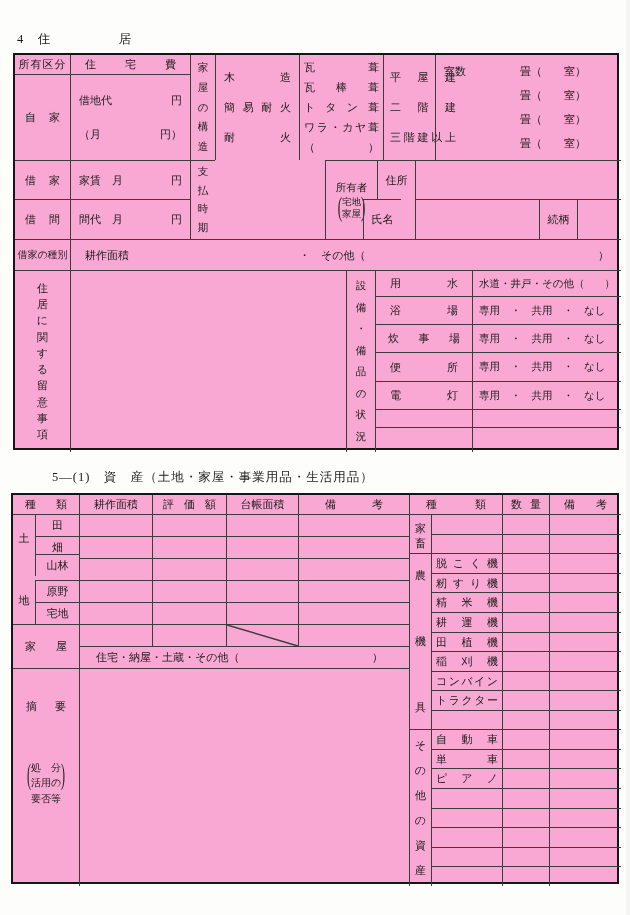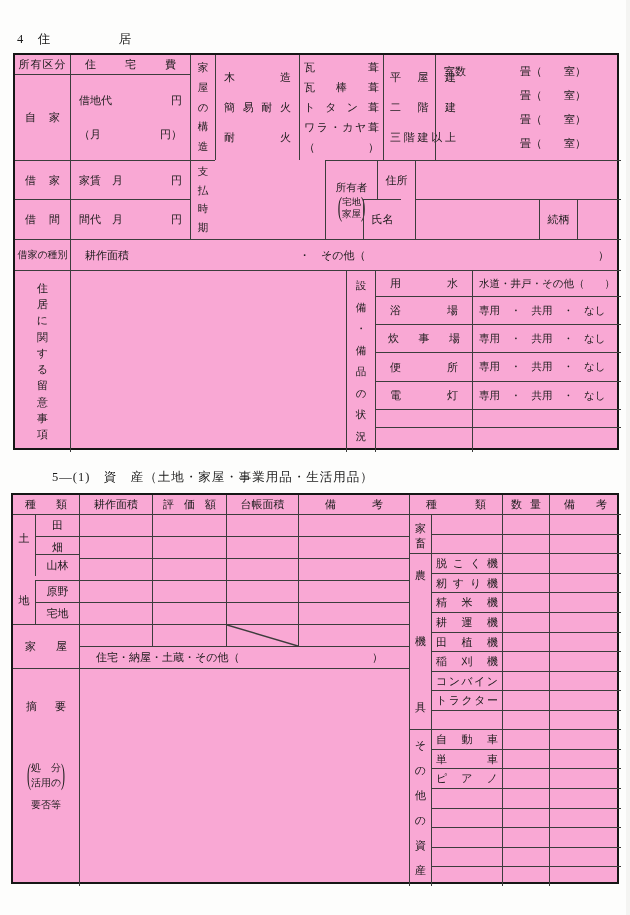--- a/index.html
+++ b/index.html
@@ -330,21 +330,21 @@
           <span>要</span>
         </span>
       <span style="display:flex;align-items:center;margin-top:46px">
         <span class="paren2">(</span>
         <span class="pstack" style="font-size:10px;line-height:15px">
           <span>処　分</span>
           <span>活用の</span>
         </span>
         <span class="paren2">)</span>
       </span>
-      <span class="f10" style="margin-top:8px">要否等</span>
+      <span class="f10" style="margin-top:2px">要否等</span>
     </div>
     <div class="c" style="left:66px;top:173px;width:330px;height:218px"></div>
 
     <div class="c nt hs px16" style="left:396px;top:0;width:93px;height:19px">
         <span>種</span>
         <span>類</span>
       </div>
     <div class="c nt hs px8" style="left:489px;top:0;width:47px;height:19px">
         <span>数</span>
         <span>量</span>

